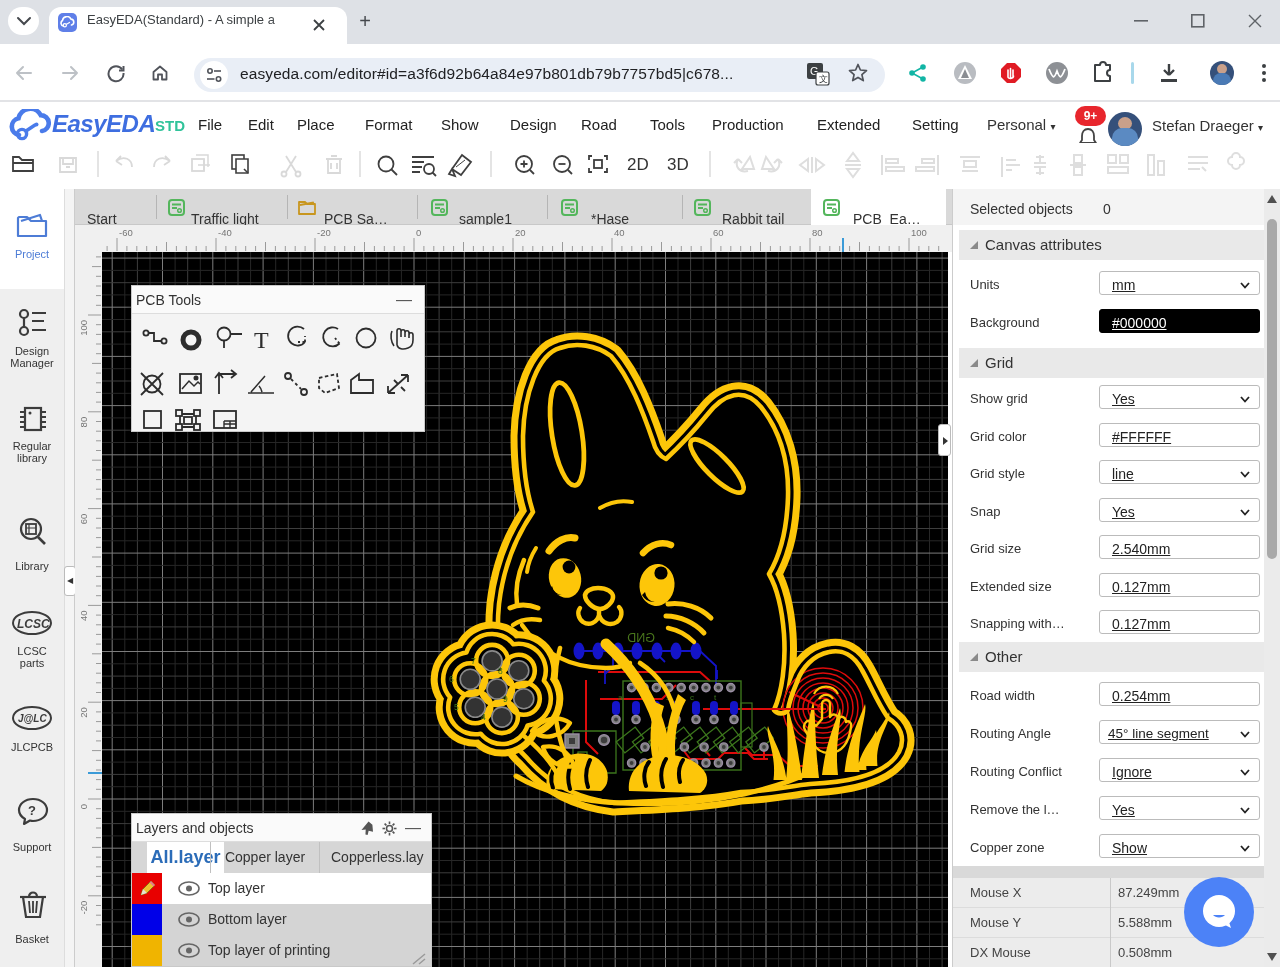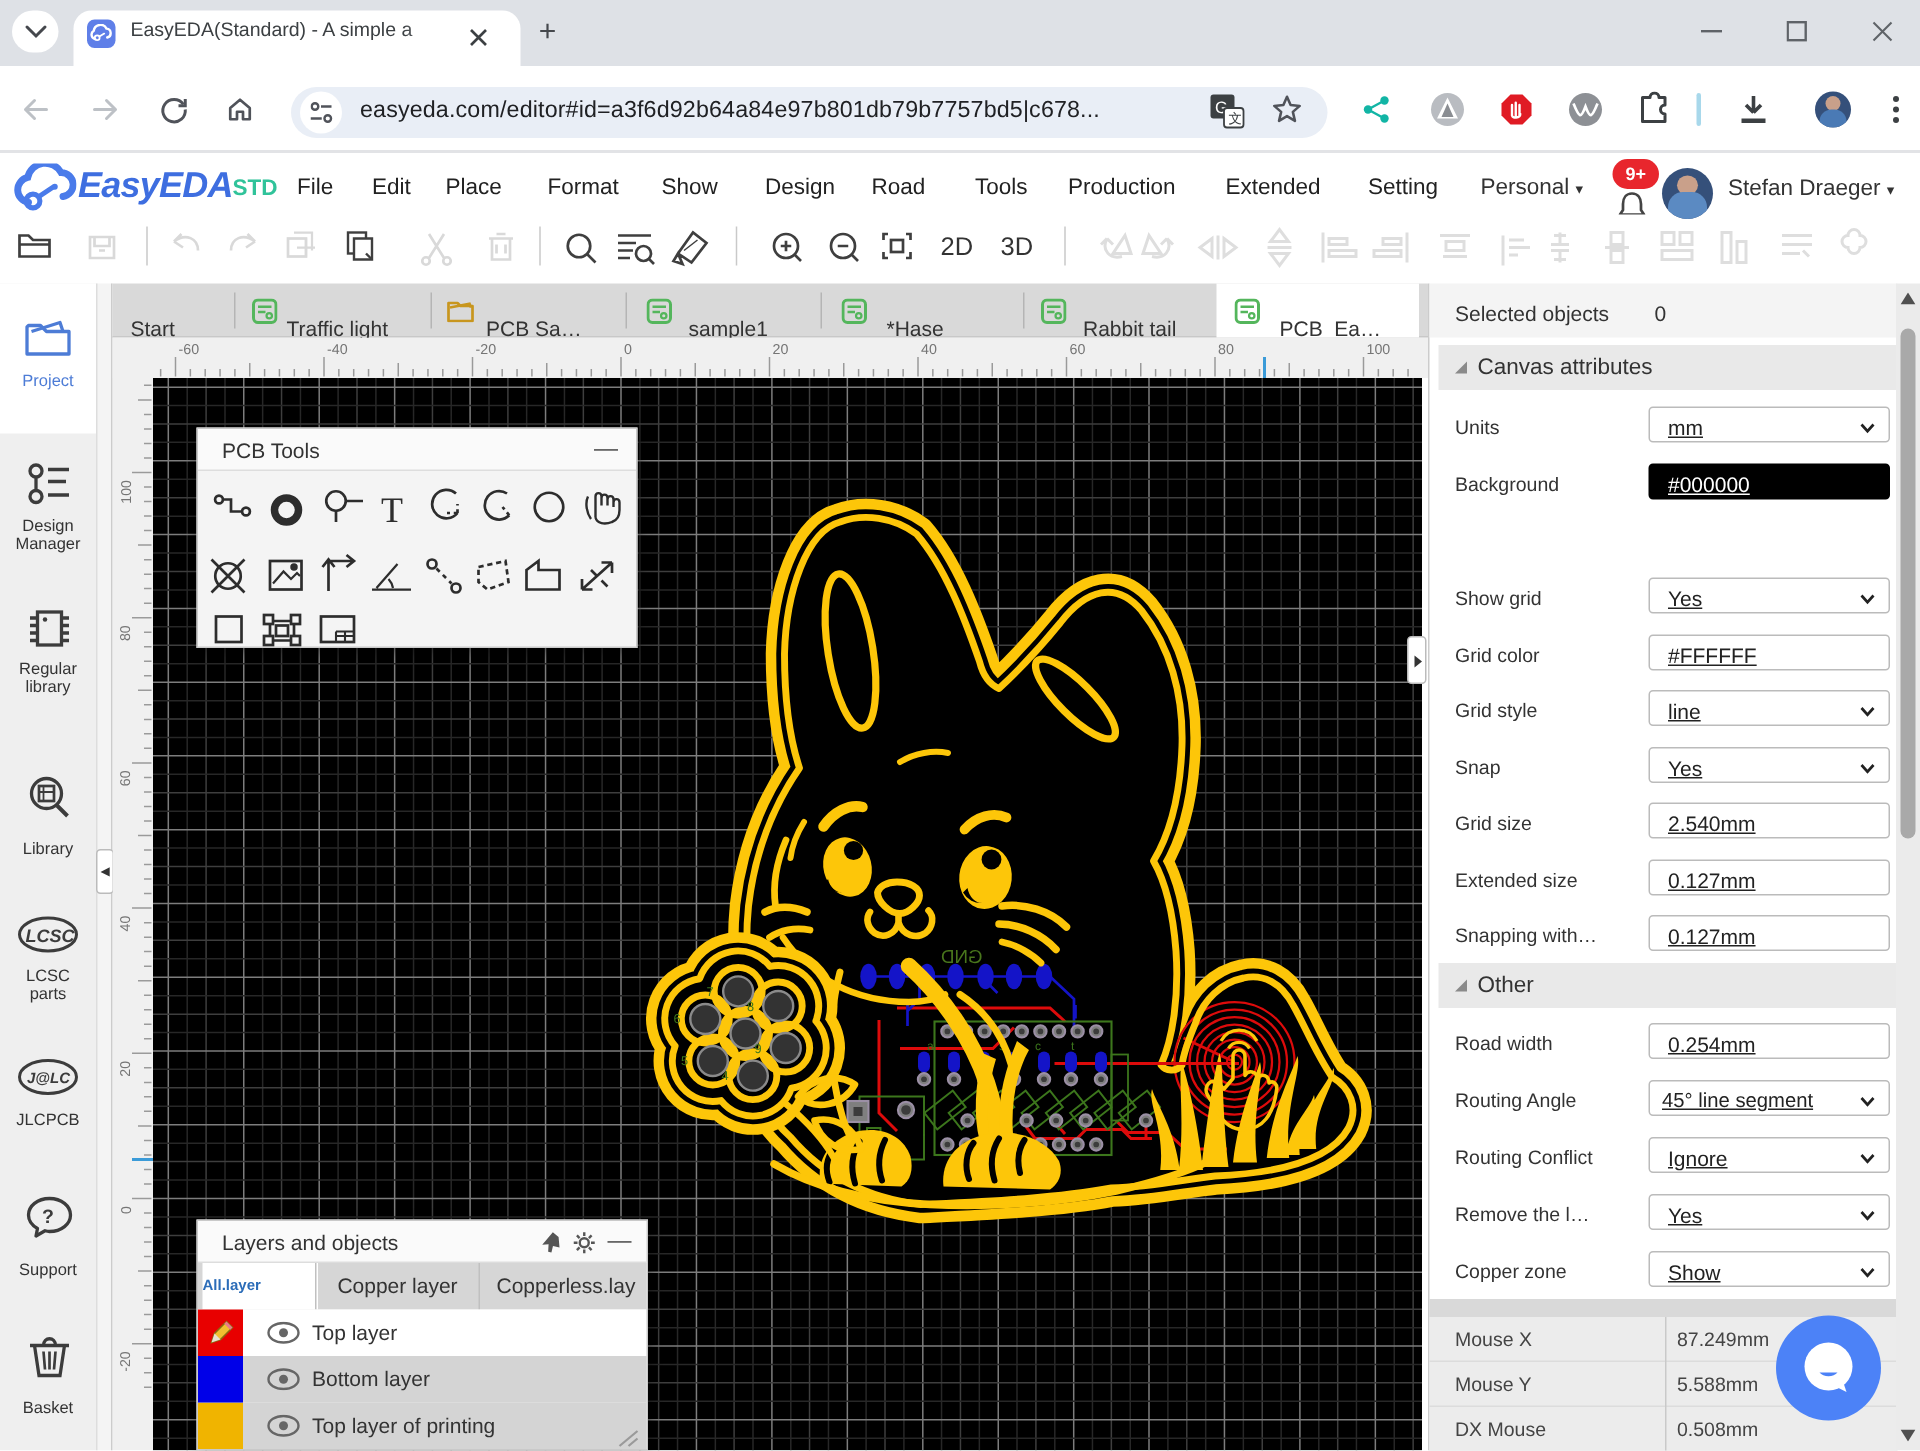--- a/index.html
+++ b/index.html
@@ -47,21 +47,21 @@
 #rpanel .hdr { position:absolute; left:6px; width:306px; height:30px; background:#e9e9e9; font-size:15px; color:#333; line-height:30px; }
 #rpanel .lbl { position:absolute; left:17px; font-size:13px; color:#333; }
 #rpanel .ctl { position:absolute; left:146px; width:161px; height:24px; background:#fff; border:1px solid #bbb; border-radius:3px; font-size:14px; color:#222; line-height:26px; padding-left:12px;text-decoration:underline; }
 #rpanel .chev { position:absolute; right:8px; top:7px; width:12px; height:12px; }
 #rpanel .info { position:absolute; left:0; width:312px; height:30px; background:#ececec; border-bottom:1px solid #dcdcdc; font-size:13px; color:#444; line-height:30px; }
 #vscroll { position:absolute; left:1264px; top:189px; width:16px; height:778px; background:#ebebeb; }
 #vthumb { position:absolute; left:3px; top:30px; width:10px; height:340px; background:#a9a9a9; border-radius:5px; }
 
 
 .panel { position:absolute; background:#f4f4f4; border:1px solid #c9c9c9; box-shadow:0 2px 8px rgba(0,0,0,0.45); }
-.panel .tbar { position:absolute; left:0; top:0; width:100%; height:28px; background:#fafafa; border-bottom:1px solid #ddd; font-size:14px; color:#333; line-height:28px; padding-left:16px; }
+.panel .tbar { position:absolute; left:0; top:0; width:100%; height:28px; background:#fafafa; border-bottom:1px solid #ddd; font-size:14px; color:#333; line-height:28px; padding-left:4px; }
 #chat { position:absolute; left:1184px; top:877px; width:70px; height:70px; border-radius:50%; background:#4c82f7; }
 #rhandle { position:absolute; left:938px; top:424px; width:13px; height:32px; background:#fff; border:1px solid #bbb; border-radius:3px; }
 </style>
 </head>
 <body>
 <div id="page">
 
   <div id="tabstrip">
     <div id="tabsearch"></div>
     <svg class="abs" style="left:16px;top:14px" width="16" height="14">
@@ -910,20 +910,23 @@
     <div class="abs" style="left:150px;top:12px;font-size:14px;color:#333">0</div>
     <div class="hdr" style="top:41px"><svg class="abs" style="left:10px;top:10px" width="10" height="10">
           <path d="M9 1 L9 9 L1 9 Z" fill="#8a8a8a"></path>
         </svg><span style="margin-left:26px">Canvas attributes</span></div>
     <div class="lbl" style="top:88px">Units</div>
     <div class="ctl" style="top:82px">mm<svg class="chev" viewBox="0 0 12 12">
           <path d="M2 4 L6 8.5 L10 4" stroke="#222" stroke-width="1.8" fill="none"></path>
         </svg></div>
     <div class="lbl" style="top:126px">Background</div>
     <div class="ctl" style="top:120px;background:#000;color:#fff;border-color:#000">#000000</div>
+    <div class="hdr" style="top:159px"><svg class="abs" style="left:10px;top:10px" width="10" height="10">
+          <path d="M9 1 L9 9 L1 9 Z" fill="#8a8a8a"></path>
+        </svg><span style="margin-left:26px">Grid</span></div>
     <div class="lbl" style="top:202px">Show grid</div>
     <div class="ctl" style="top:196px">Yes<svg class="chev" viewBox="0 0 12 12">
           <path d="M2 4 L6 8.5 L10 4" stroke="#222" stroke-width="1.8" fill="none"></path>
         </svg></div>
     <div class="lbl" style="top:240px">Grid color</div>
     <div class="ctl" style="top:234px">#FFFFFF</div>
     <div class="lbl" style="top:277px">Grid style</div>
     <div class="ctl" style="top:271px">line<svg class="chev" viewBox="0 0 12 12">
           <path d="M2 4 L6 8.5 L10 4" stroke="#222" stroke-width="1.8" fill="none"></path>
         </svg></div>
@@ -1030,21 +1033,21 @@
             <line x1="12" y1="7.5" x2="14.5" y2="7.5"></line>
             <line x1="2.6" y1="2.6" x2="4.4" y2="4.4"></line>
             <line x1="10.6" y1="10.6" x2="12.4" y2="12.4"></line>
             <line x1="12.4" y1="2.6" x2="10.6" y2="4.4"></line>
             <line x1="2.6" y1="12.4" x2="4.4" y2="10.6"></line>
           </g>
         </svg>
       <div class="abs" style="right:10px;top:0;width:16px;height:26px;font-size:16px;color:#555">—</div>
     </div>
     <div class="abs" style="left:0;top:28px;width:299px;height:31px;background:#d6d6d6"></div>
-    <div class="abs" style="left:3px;top:28px;width:77px;height:31px;background:#fff;font-size:10px;font-weight:bold;color:#2b6cb8;text-align:left;line-height:31px">All.layer</div>
+    <div class="abs" style="left:15px;top:28px;width:77px;height:31px;background:#fff;font-size:18px;font-weight:bold;color:#2b6cb8;text-align:center;line-height:31px">All.layer</div>
     <div class="abs" style="left:78px;top:28px;width:110px;height:31px;font-size:14px;color:#333;text-align:center;line-height:31px;border-left:1px solid #c0c0c0;border-right:1px solid #c0c0c0">Copper layer</div>
     <div class="abs" style="left:189px;top:28px;width:110px;height:31px;font-size:14px;color:#333;line-height:31px;padding-left:10px">Copperless.lay</div>
     <div class="abs" style="left:0;top:59px;width:299px;height:31px;background:#fff">
       <div class="abs" style="left:0;top:0;width:30px;height:31px;background:#e80000"></div>
       <svg class="abs" style="left:6px;top:6px" width="19" height="19">
           <path d="M3 16 L5 10 L13 2 L17 6 L9 14 Z" fill="#f0c030" stroke="#8a6a10" stroke-width="1"></path>
           <path d="M3 16 L5 10 L9 14 Z" fill="#e8e0d0"></path>
           <path d="M13 2 L17 6 L15.5 7.5 L11.5 3.5 Z" fill="#e87a8a"></path>
         </svg>
       <svg class="abs" style="left:46px;top:8px" width="22" height="15">

